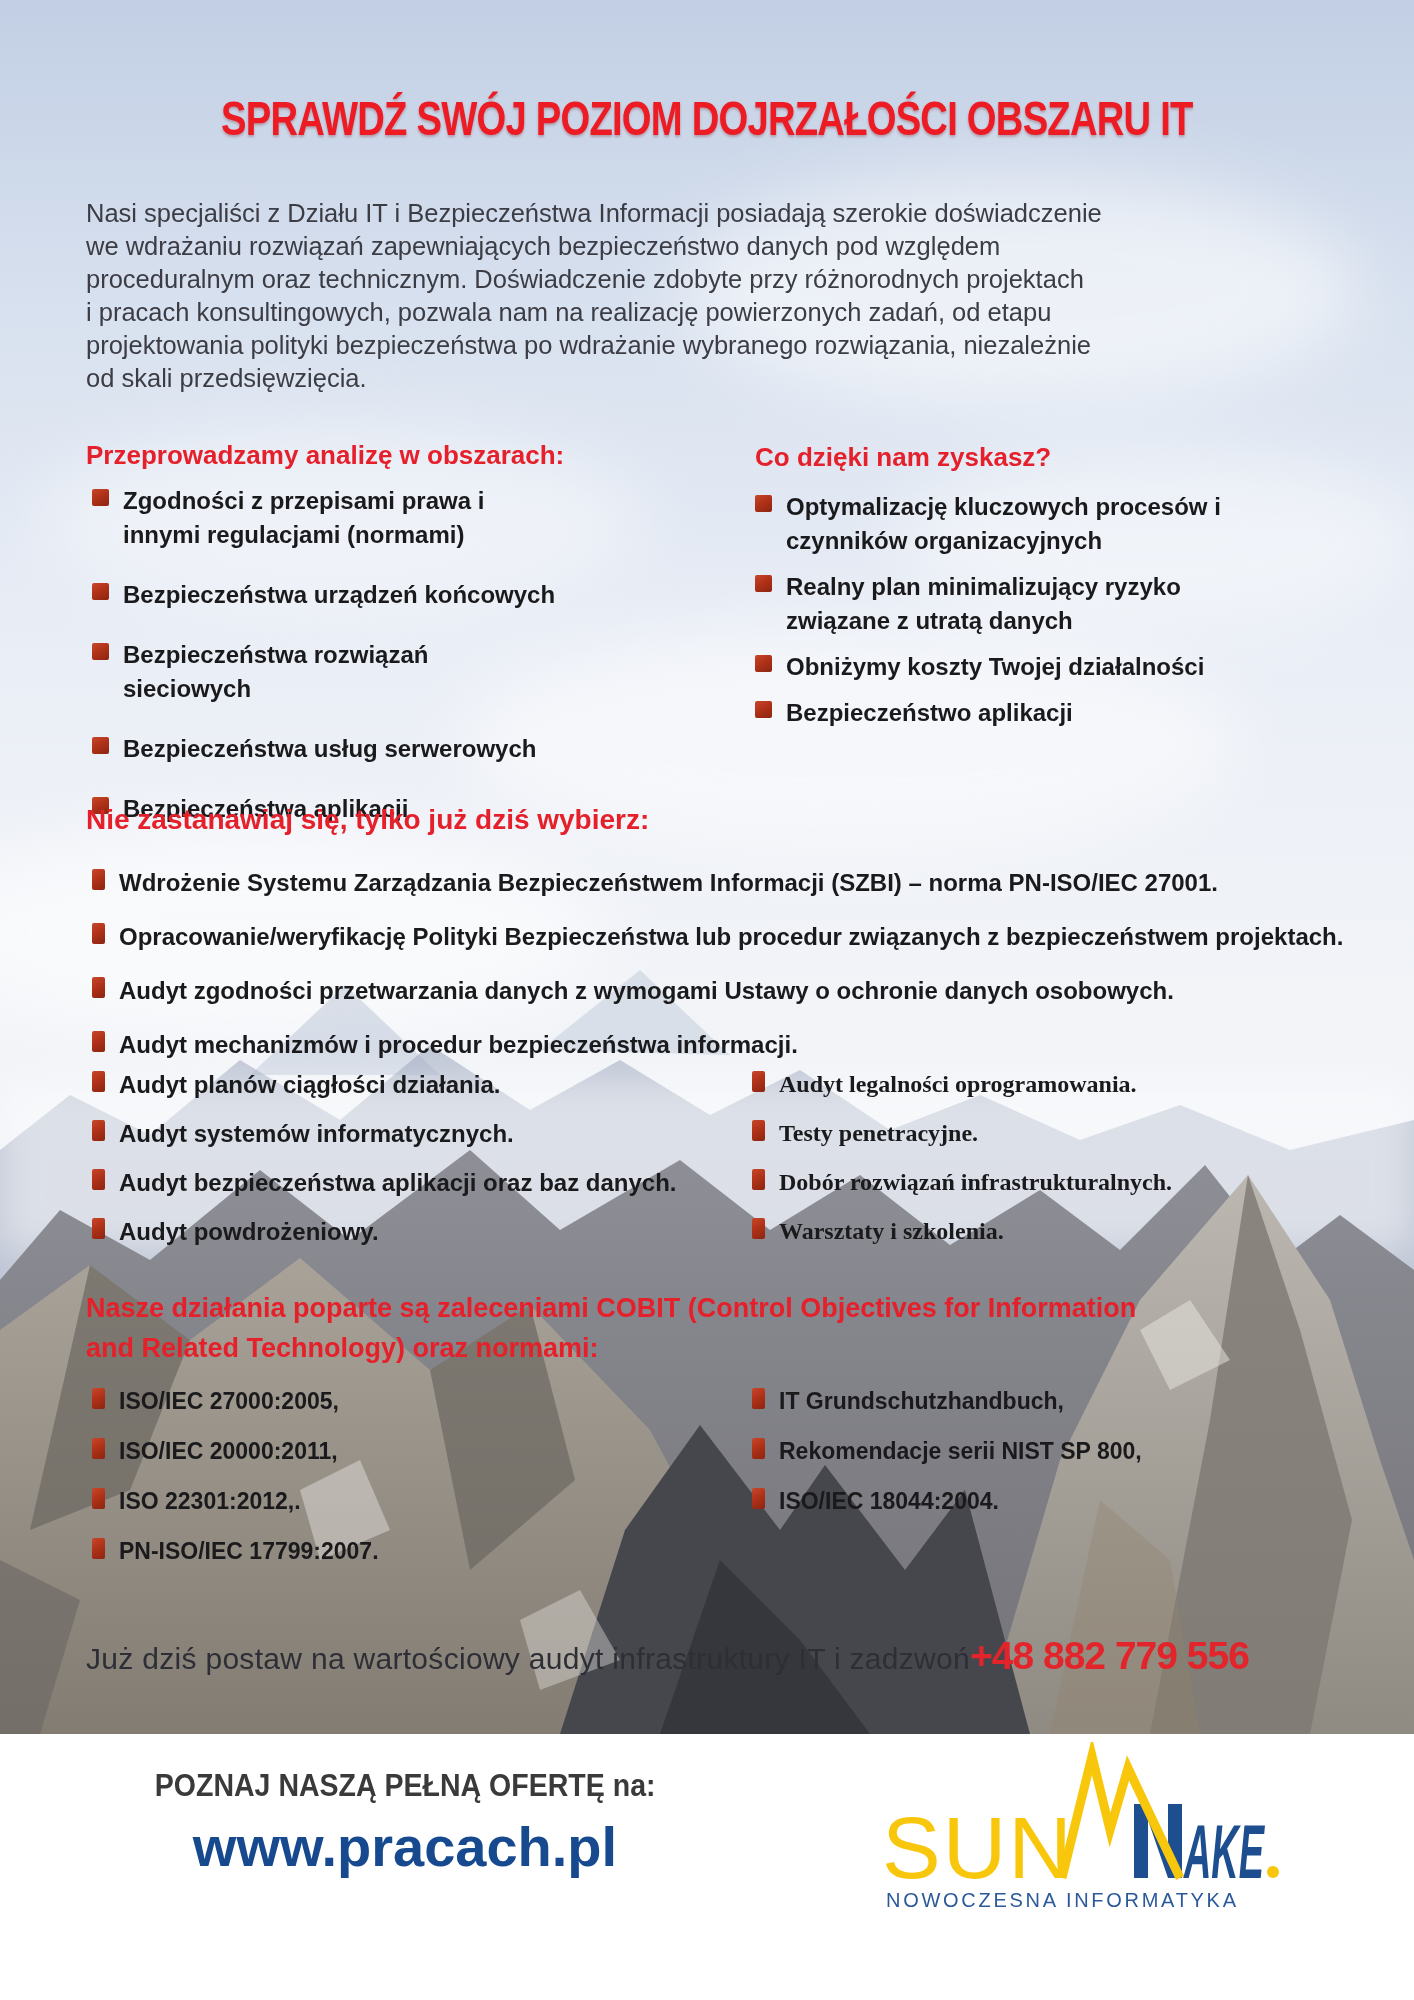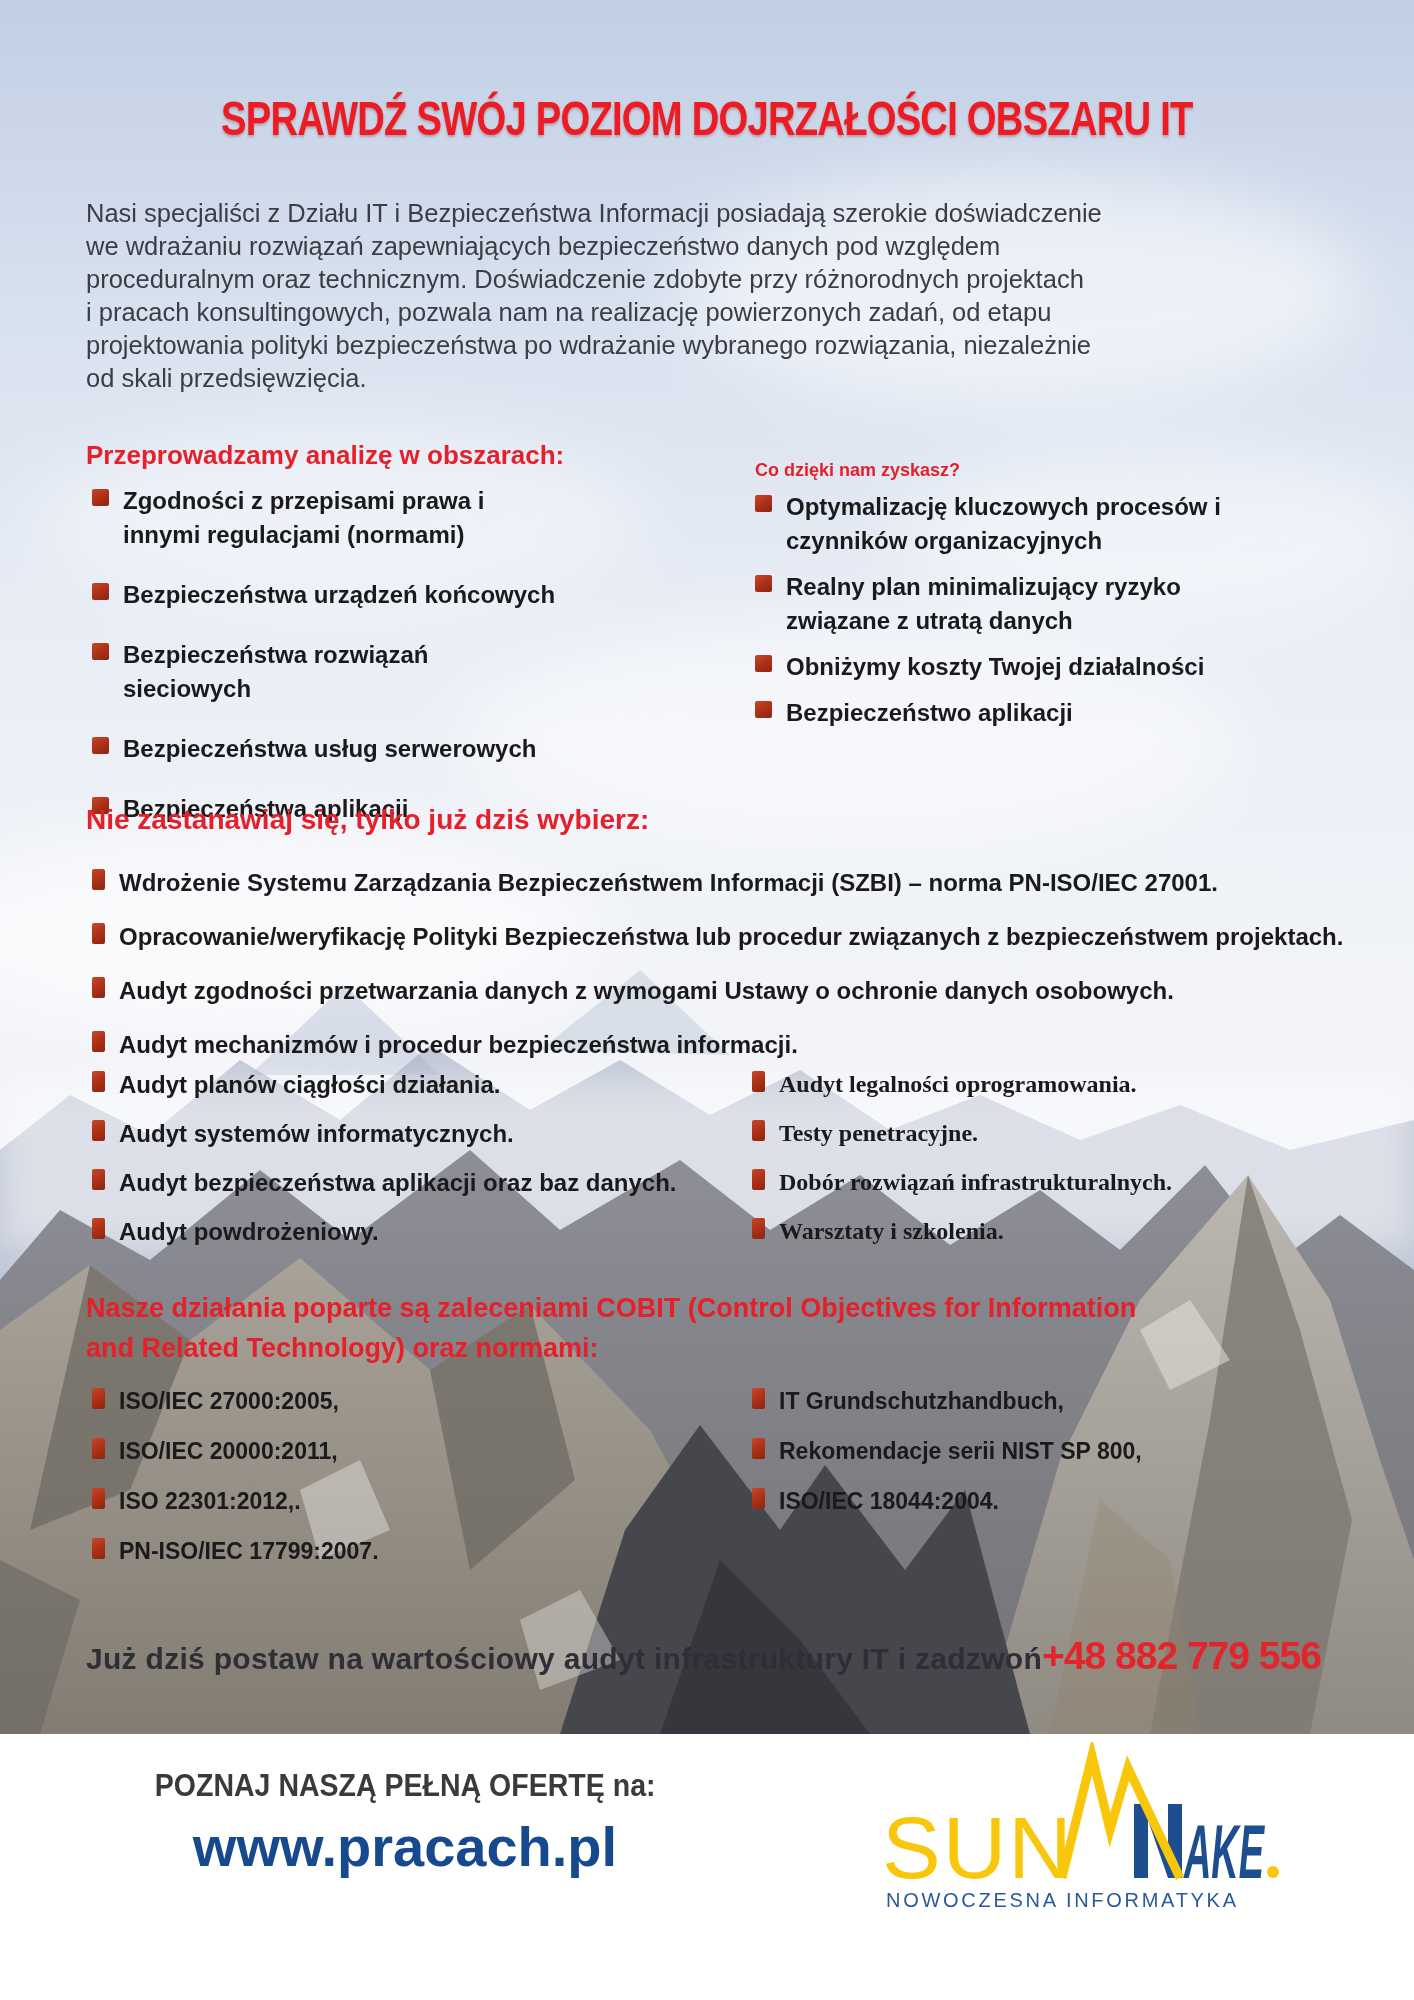--- a/index.html
+++ b/index.html
@@ -16,21 +16,21 @@
     display:inline-block;transform:scaleX(.78);transform-origin:center;
     font-size:49px;font-weight:700;letter-spacing:-1px;color:#ec1b24;
     text-shadow:0 2px 3px rgba(110,0,0,.28);
   }
 
   .intro{left:86px;top:197px;width:1290px;font-size:25.5px;line-height:33px;
     color:#3c3c44;font-weight:400;}
 
   .red-h{font-weight:700;color:#e5202a;}
   .h-areas{left:86px;top:440px;font-size:26px;}
-  .h-benefits{left:755px;top:460px;font-size:18px;}
+  .h-benefits{left:755px;top:442px;font-size:26px;}
   .h-choose{left:86px;top:804px;font-size:28px;}
   .h-standards{left:86px;top:1288px;font-size:27px;line-height:40px;width:1200px;}
 
   ul.blist{list-style:none;margin:0;padding:0;}
   ul.blist li{display:flex;align-items:flex-start;gap:14px;}
   .sq{flex:0 0 auto;width:17px;height:17px;margin-top:5px;border-radius:2px;
       background:linear-gradient(150deg,#c8472a 0%,#b03218 45%,#8d2410 100%);}
   .bar{flex:0 0 auto;width:13px;height:21px;margin-top:3px;border-radius:2px;
       background:linear-gradient(150deg,#c8472a 0%,#b03218 45%,#8d2410 100%);}
   .t{font-weight:700;color:#1a1a1c;}
@@ -44,21 +44,21 @@
   .list-chooseL{left:92px;top:1068px;width:620px;}
   .list-chooseL li{margin-bottom:16px;font-size:24px;line-height:33px;}
   .list-chooseR{left:752px;top:1068px;width:640px;font-family:Liberation Serif, serif;}
   .list-chooseR li{margin-bottom:16px;font-size:24px;line-height:33px;}
   .list-stdL{left:92px;top:1385px;width:620px;}
   .list-stdL li{margin-bottom:18px;font-size:23px;line-height:32px;}
   .list-stdR{left:752px;top:1385px;width:640px;}
   .list-stdR li{margin-bottom:18px;font-size:23px;line-height:32px;}
 
   .cta{left:86px;top:1634px;width:1300px;white-space:nowrap;}
-  .cta .lbl{font-size:30px;font-weight:700;color:#2e2e36;letter-spacing:.3px;}
+  .cta .lbl{font-size:30px;font-weight:400;color:#2e2e36;letter-spacing:.3px;}
   .cta .phone{font-size:39px;font-weight:700;color:#e3242b;letter-spacing:-1px;}
 
   .footer-left{left:105px;top:1768px;width:600px;text-align:center;}
   .offer{display:inline-block;transform:scaleX(.92);transform-origin:center;
     font-size:31px;font-weight:700;color:#3a3a3a;letter-spacing:0;}
   .url{margin-top:10px;font-size:56px;font-weight:700;color:#17498f;letter-spacing:0;}
 
   .logo{left:882px;top:1742px;width:400px;height:175px;}
 </style>
 </head>

